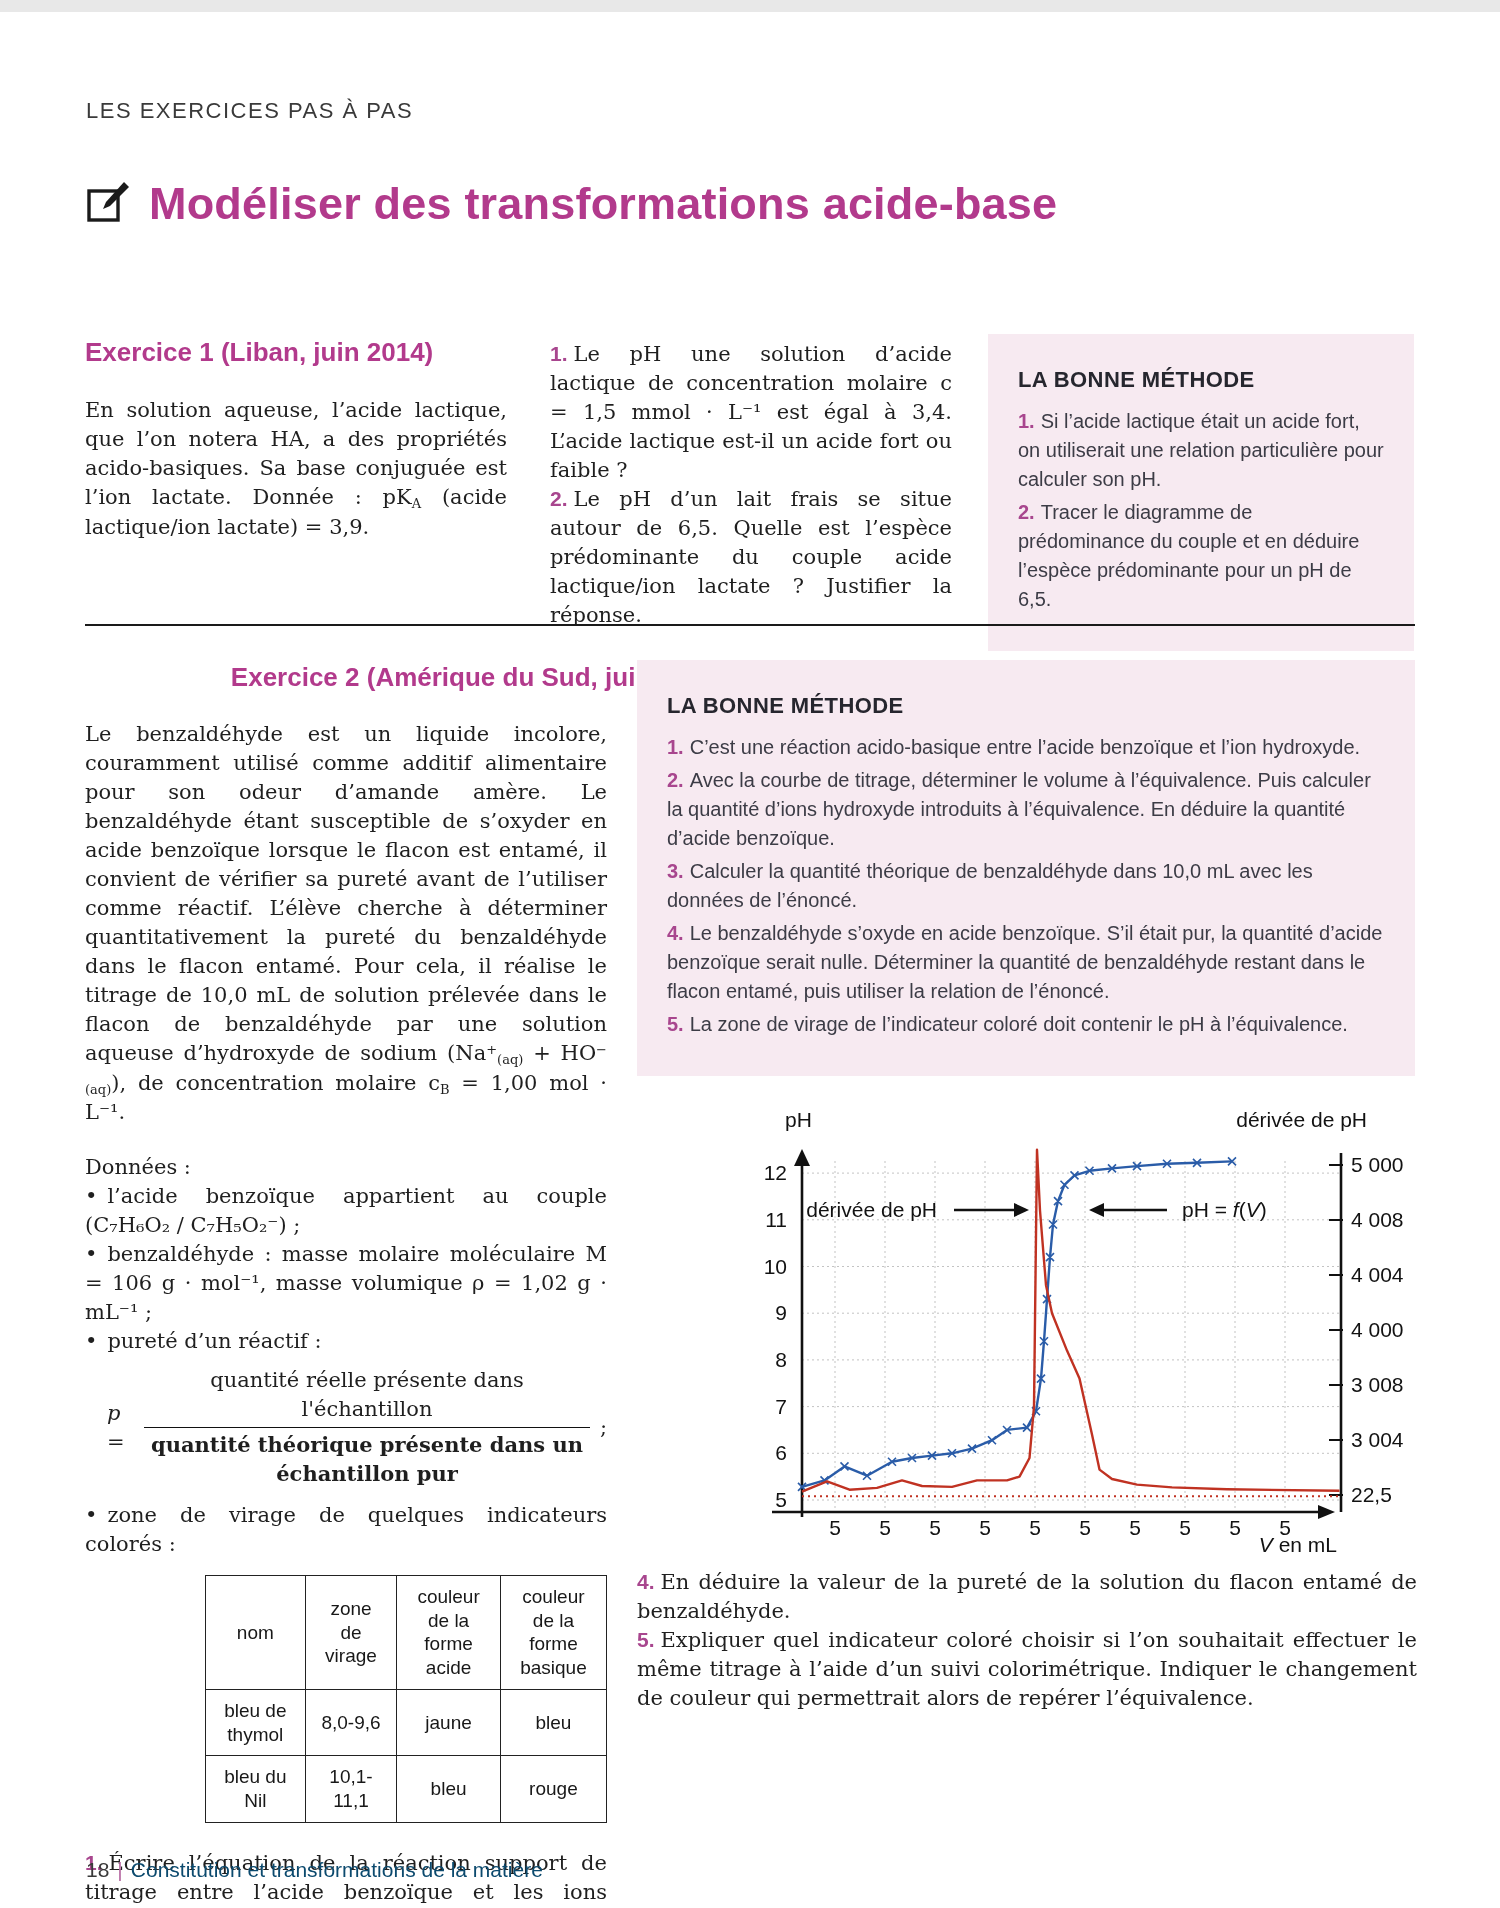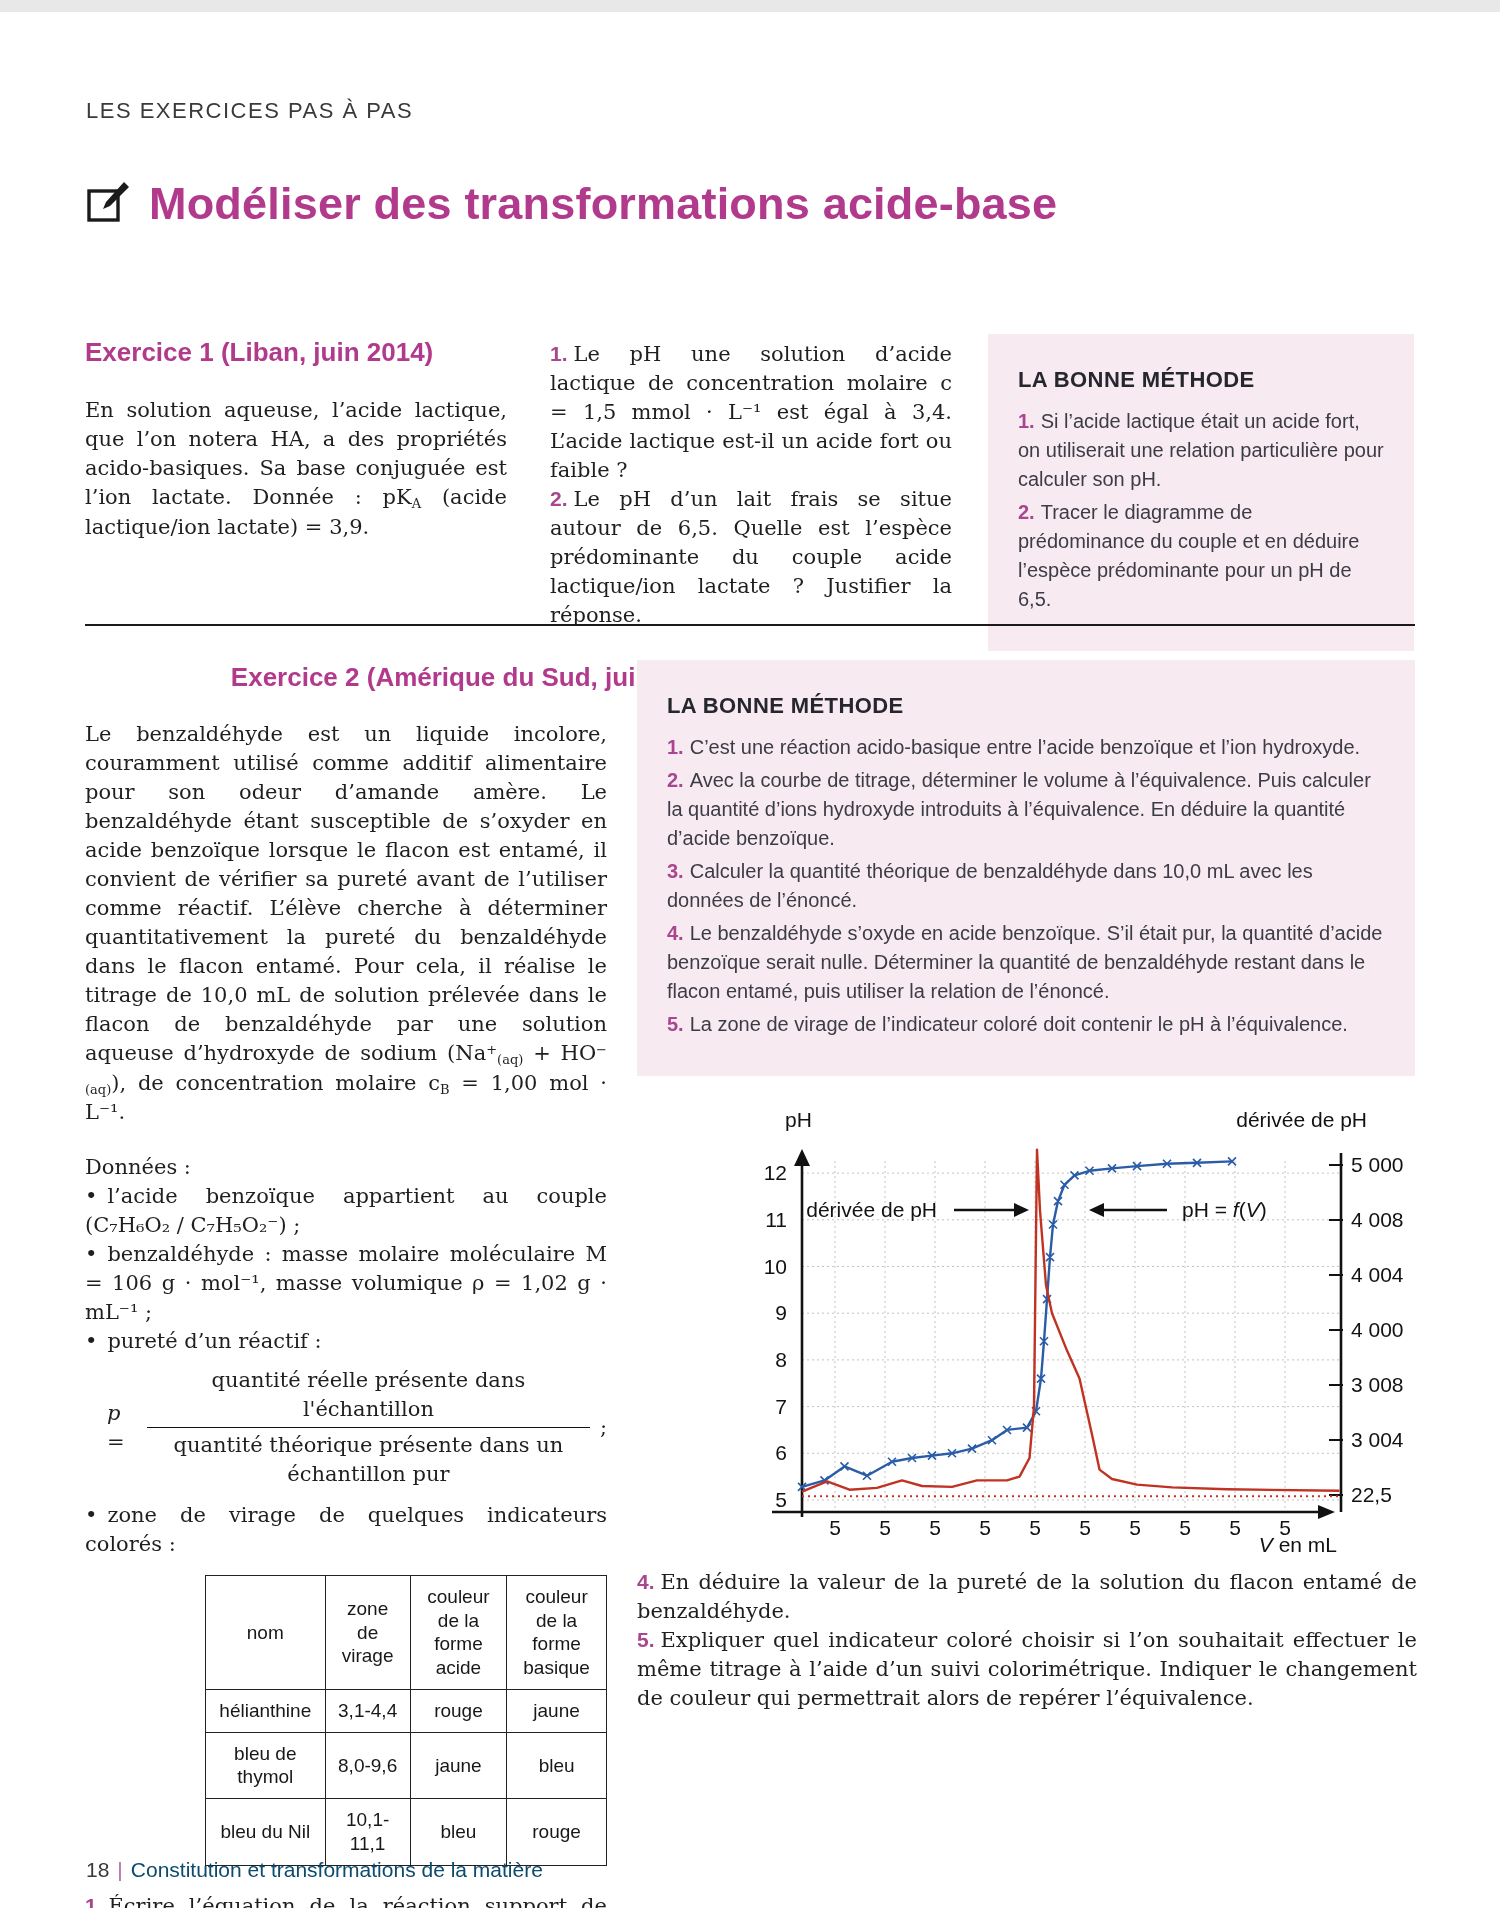--- a/index.html
+++ b/index.html
@@ -18,21 +18,21 @@
   .qnum{font-family:"Liberation Sans",sans-serif;font-weight:bold;color:#a8468e;margin-right:6px;}
   .q{margin:0;}
   .divider{position:absolute;left:85px;width:1330px;height:2px;background:#1a1a1a;}
   p.para{margin:0 0 0 0;}
   .bullet{margin:0;}
   .dot{margin-right:10px;}
   .formula{margin:10px 0 12px 22px;display:flex;align-items:center;gap:10px;text-align:left;}
   .formula .plabel{font-style:italic;}
   .frac{display:inline-flex;flex-direction:column;text-align:center;}
   .frac .num{border-bottom:1.6px solid #111;padding:0 8px 3px 8px;}
-  .frac .den{padding-top:3px;}
+  .frac .den{padding-top:3px;font-weight:bold;}
   table.indic{border-collapse:collapse;margin:16px 0 26px 120px;font-family:"Liberation Sans",sans-serif;}
   table.indic th,table.indic td{border:1.6px solid #222;text-align:center;vertical-align:middle;
        font-size:19px;font-weight:normal;line-height:1.25;padding:9px 12px;white-space:pre-line;color:#181818;}
   .footer{position:absolute;left:86px;top:1846px;font-size:21px;}
   .footer .pg{color:#3a3a3a;}
   .footer .sep{color:#b76ba3;margin:0 8px;}
   .footer .bk{color:#0c4a6e;}
   sub{font-size:0.62em;vertical-align:-0.3em;}
   sup{font-size:0.62em;vertical-align:0.45em;}
   
@@ -110,26 +110,20 @@
 de virage</th>
           <th style="width:104px;">couleur
 de la forme
 acide</th>
           <th style="width:104px;">couleur
 de la forme
 basique</th>
         </tr>
       </thead>
       <tbody>
-        <tr>
-          <td>hélianthine</td>
-          <td>3,1-4,4</td>
-          <td>rouge</td>
-          <td>jaune</td>
-        </tr>
         <tr>
           <td>bleu de
 thymol</td>
           <td>8,0-9,6</td>
           <td>jaune</td>
           <td>bleu</td>
         </tr>
         <tr>
           <td>bleu du Nil</td>
           <td>10,1-11,1</td>

